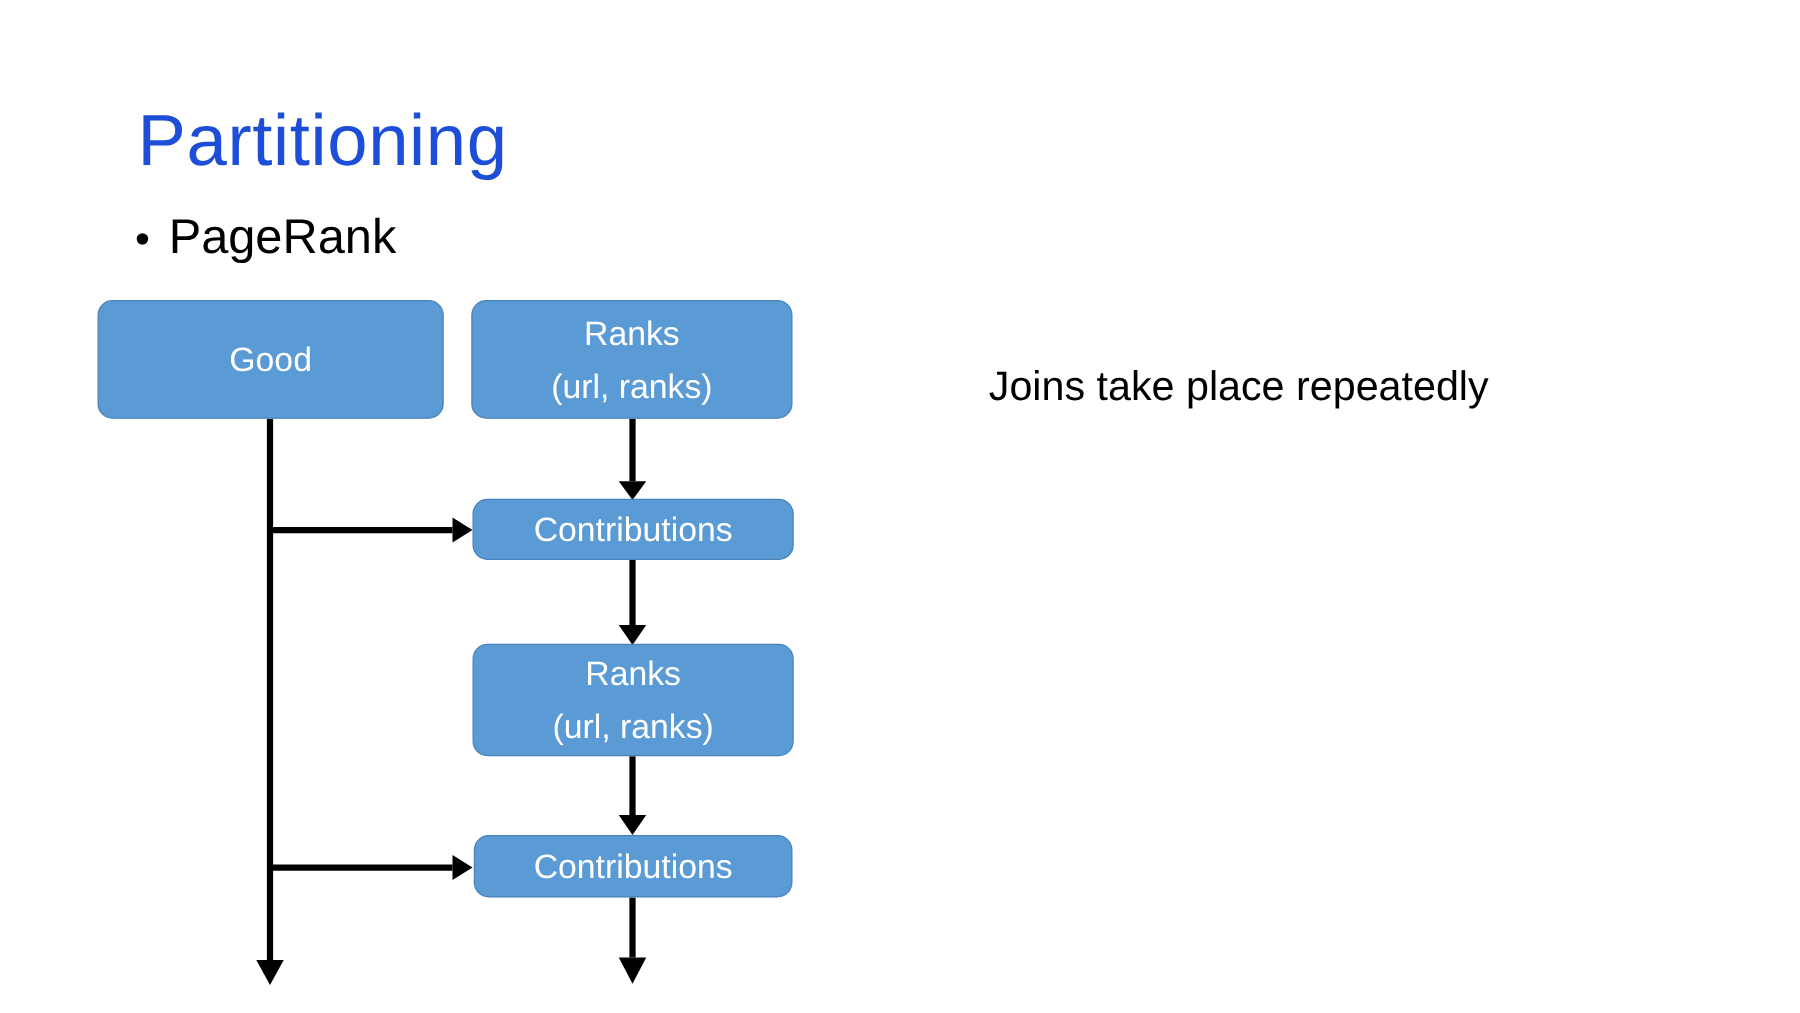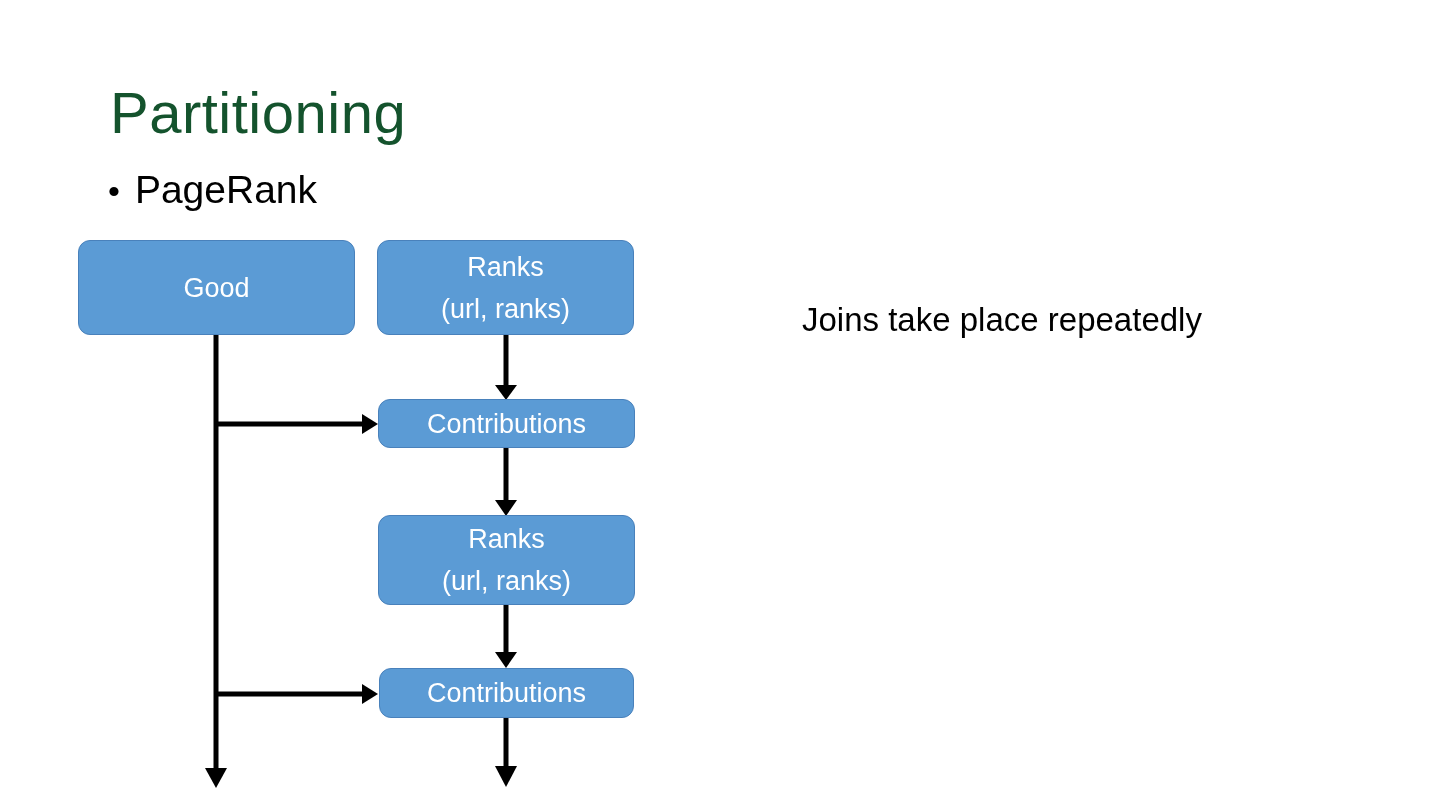--- a/index.html
+++ b/index.html
@@ -13,21 +13,21 @@
     color: #000000;
   }
   .slide-title {
     position: absolute;
     left: 110px;
     top: 84px;
     margin: 0;
     font-size: 58px;
     font-weight: 400;
     line-height: 1.0;
-    color: #14532d;
+    color: #1d4ed8;
     letter-spacing: 0.5px;
   }
   .bullet-row {
     position: absolute;
     left: 108px;
     top: 167px;
     display: flex;
     align-items: baseline;
     gap: 15px;
     font-size: 39px;
@@ -65,21 +65,21 @@
   .notes {
     position: absolute;
     left: 789px;
     top: 286px;
     display: flex;
     flex-direction: column;
     gap: 51px;
     font-size: 33px;
     color: #000000;
   }
-  .notes p { margin: 13px; line-height: 42px; }
+  .notes p { margin: 2px; line-height: 42px; }
 </style>
 </head>
 <body>
 
 <div class="slide">
 
   <h1 class="slide-title">Partitioning</h1>
 
   <div class="bullet-row">
     <span class="bullet-glyph">•</span>

